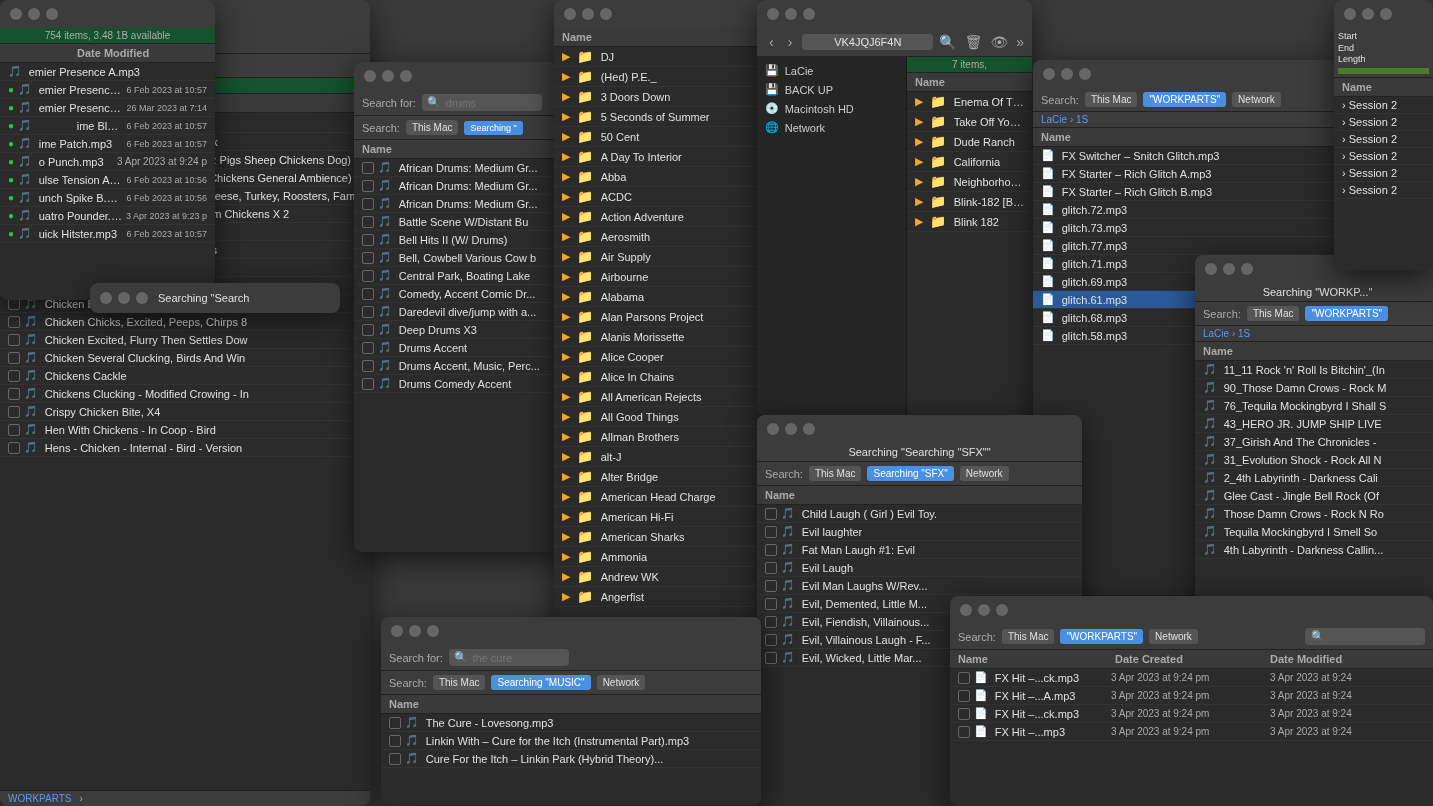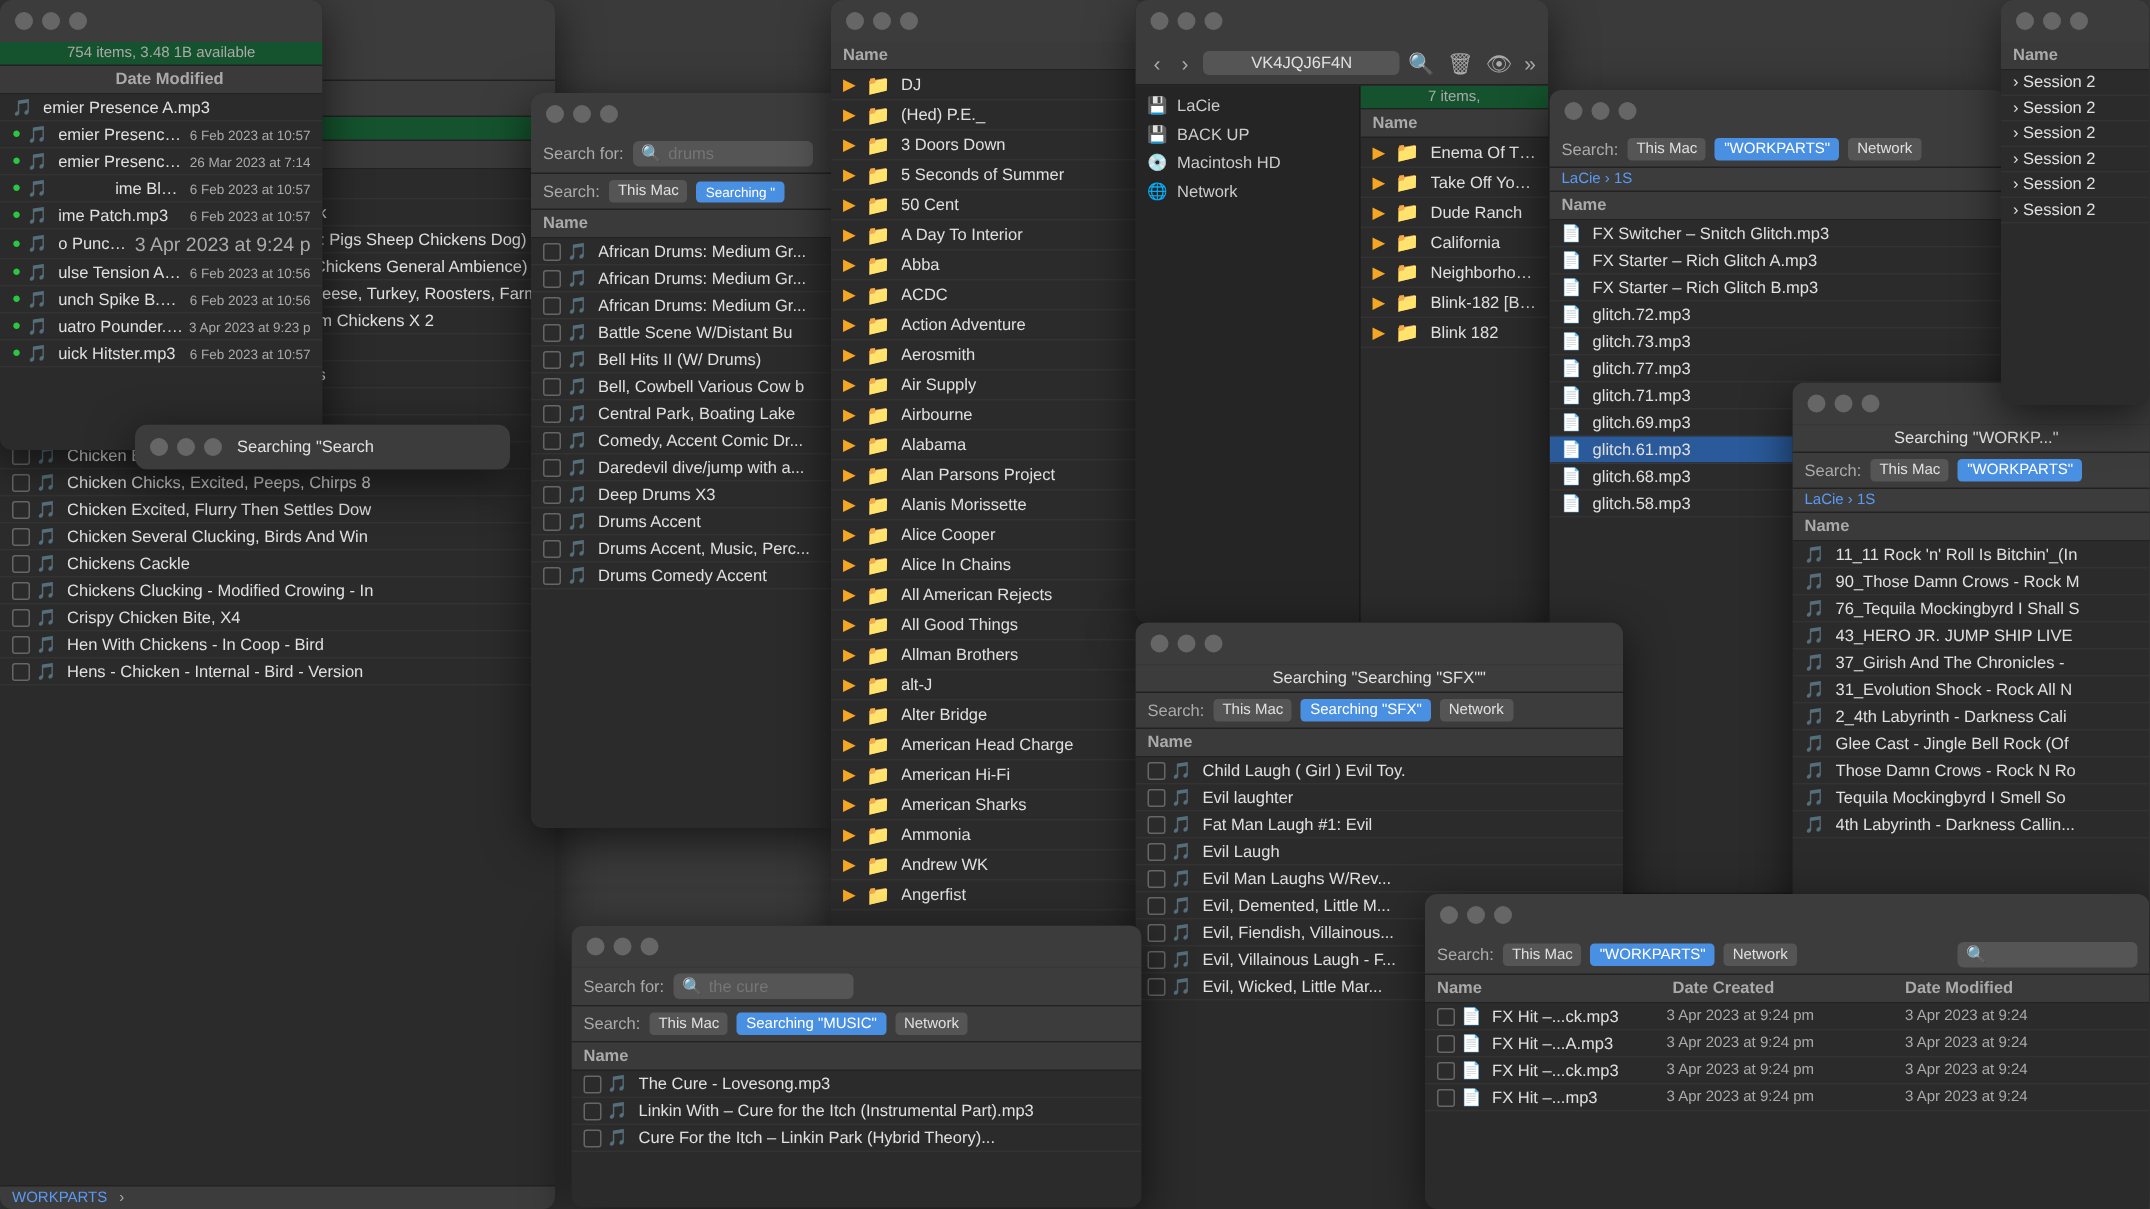--- a/index.html
+++ b/index.html
@@ -855,20 +855,26 @@
     </div>
   </div>
 </div>
 
 <div class="window" style="top:0px;left:1334px;width:99px;height:270px;">
   <div class="window-titlebar">
     <div class="traffic-light tl-inactive"></div>
     <div class="traffic-light tl-inactive"></div>
     <div class="traffic-light tl-inactive"></div>
   </div>
+  <div style="background:#3c3c3c;padding:3px 4px;font-size:9px;color:#e0e0e0;border-bottom:1px solid #222;line-height:1.3;">
+    <div>Start</div>
+    <div>End</div>
+    <div>Length</div>
+    <div style="background:#4a7a2a;height:6px;margin-top:2px;"></div>
+  </div>
   <div class="list-header">
     <span class="col-name">Name</span>
   </div>
   <div class="file-list">
     <div class="list-row">
       <span class="col-name">› Session 2</span>
     </div>
     <div class="list-row">
       <span class="col-name">› Session 2</span>
     </div>
@@ -976,21 +982,21 @@
     <div class="list-row">
       <span class="green-dot">●</span>
       <span class="file-icon">🎵</span>
       <span style="flex:1;font-size:11px;overflow:hidden;text-overflow:ellipsis;white-space:nowrap;">ime Patch.mp3</span>
       <span style="font-size:9px;color:#aaa;">6 Feb 2023 at 10:57</span>
     </div>
     <div class="list-row">
       <span class="green-dot">●</span>
       <span class="file-icon">🎵</span>
       <span style="flex:1;font-size:11px;overflow:hidden;text-overflow:ellipsis;white-space:nowrap;">o Punch.mp3</span>
-      <span style="font-size:13px;color:#aaa;">3 Apr 2023 at 9:24 p</span>
+      <span style="font-size:10px;color:#aaa;">3 Apr 2023 at 9:24 p</span>
     </div>
     <div class="list-row">
       <span class="green-dot">●</span>
       <span class="file-icon">🎵</span>
       <span style="flex:1;font-size:11px;overflow:hidden;text-overflow:ellipsis;white-space:nowrap;">ulse Tension A.mp3</span>
       <span style="font-size:9px;color:#aaa;">6 Feb 2023 at 10:56</span>
     </div>
     <div class="list-row">
       <span class="green-dot">●</span>
       <span class="file-icon">🎵</span>

